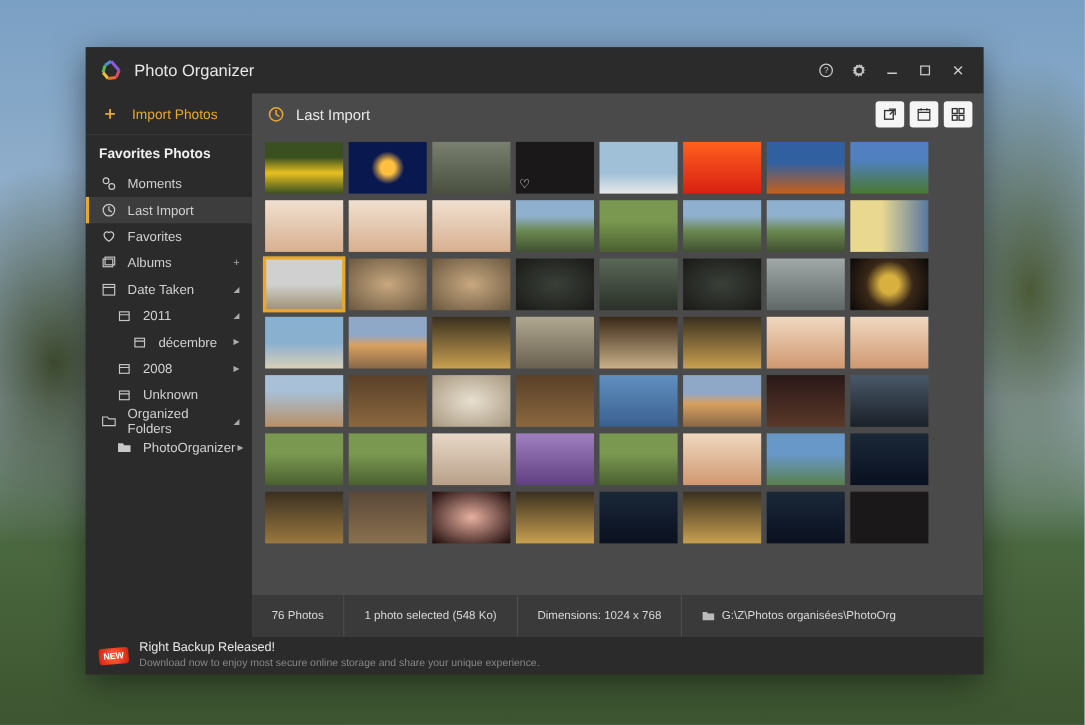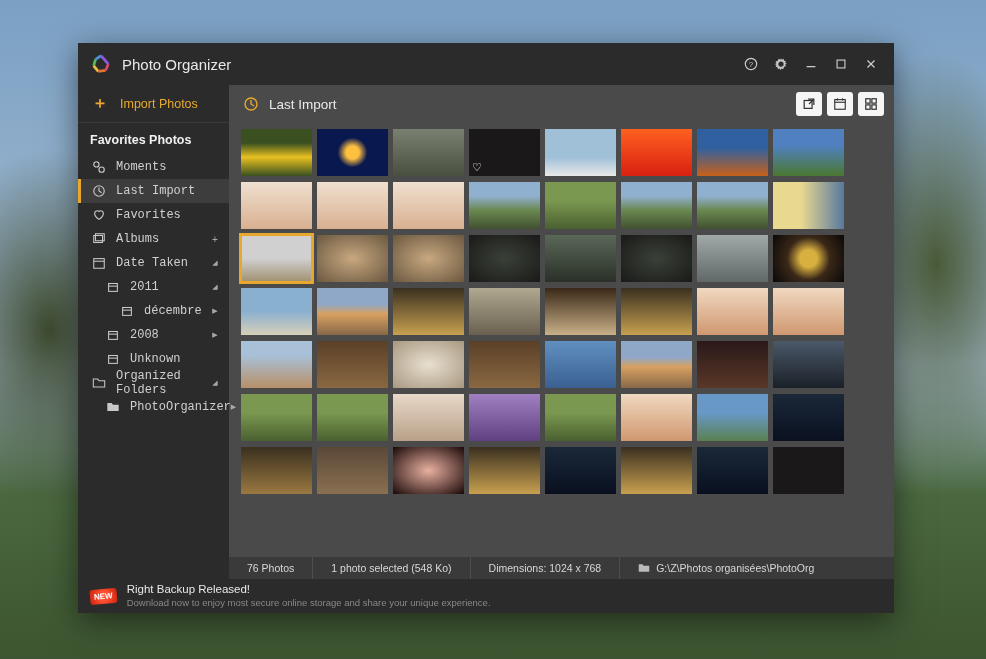--- a/index.html
+++ b/index.html
@@ -34,41 +34,41 @@
 .sidebar { width: 151px; background: #2b2b2b; display: flex; flex-direction: column; color: #d0d0d0; font-size: 12px; flex-shrink: 0; }
 .import-btn { height: 38px; display: flex; align-items: center; padding-left: 14px; cursor: pointer; border-bottom: 1px solid #3a3a3a; }
 .import-btn .plus { color: #e8a82e; font-size: 16px; margin-right: 12px; font-weight: bold; }
 .import-btn span:last-child { color: #e8a82e; font-size: 12.5px; }
 .section-header { padding: 10px 12px 8px; color: #f0f0f0; font-weight: 700; font-size: 12.5px; }
 .nav-item { height: 24px; display: flex; align-items: center; padding-left: 14px; cursor: pointer; position: relative; }
 .nav-item.active { background: #3d3d3d; }
 .nav-item.active::before { content: ""; position: absolute; left: 0; top: 0; bottom: 0; width: 3px; background: #e8a82e; }
 .nav-icon { width: 14px; height: 14px; margin-right: 10px; display: flex; align-items: center; justify-content: center; color: #c8c8c8; }
 .nav-icon svg { width: 14px; height: 14px; }
-.nav-item .label { flex: 1; font-family: Liberation Mono, monospace; }
+.nav-item .label { flex: 1; }
 .nav-item .chevron, .nav-item .plus-small { width: 16px; text-align: center; color: #aaa; font-size: 10px; margin-right: 6px; }
 .depth1 { padding-left: 28px; }
 .depth2 { padding-left: 42px; }
 
 .main { flex: 1; background: #4a4a4a; display: flex; flex-direction: column; min-width: 0; }
 .main-header { height: 38px; display: flex; align-items: center; padding: 0 10px 0 14px; flex-shrink: 0; }
 .main-header-icon { width: 16px; height: 16px; margin-right: 10px; color: #e8a82e; }
 .main-header-title { color: #eaeaea; font-size: 13.5px; flex: 1; }
 .view-btn { width: 26px; height: 24px; background: #f5f5f5; border-radius: 3px; margin-left: 5px; display: flex; align-items: center; justify-content: center; cursor: pointer; }
 .view-btn svg { width: 14px; height: 14px; }
 .grid-wrap { flex: 1; overflow-y: auto; padding: 6px 4px 6px 12px; }
 .grid-wrap::-webkit-scrollbar { width: 14px; }
 .grid-wrap::-webkit-scrollbar-track { background: #dadada; }
 .grid-wrap::-webkit-scrollbar-thumb { background: #888; }
 .grid { display: grid; grid-template-columns: repeat(8, 71px); gap: 6px 5px; justify-content: start; }
 .thumb { width: 71px; height: 47px; background: #888; position: relative; cursor: pointer; overflow: hidden; }
 .thumb.selected { outline: 3px solid #e8a82e; outline-offset: -1px; }
 .thumb .fav { position: absolute; left: 3px; bottom: 2px; color: #fff; font-size: 11px; }
 
-.statusbar { height: 22px; background: #3a3a3a; display: flex; align-items: center; font-size: 10.5px; color: #d8d8d8; flex-shrink: 0; }
+.statusbar { height: 38px; background: #3a3a3a; display: flex; align-items: center; font-size: 10.5px; color: #d8d8d8; flex-shrink: 0; }
 .statusbar .cell { padding: 0 18px; border-right: 1px solid #4e4e4e; height: 100%; display: flex; align-items: center; }
 .statusbar .cell.path { flex: 1; border-right: none; }
 .statusbar .folder-icon { width: 12px; height: 12px; margin-right: 6px; color: #bbb; }
 
 .promo { height: 34px; background: #2b2b2b; display: flex; align-items: center; padding: 0 12px; flex-shrink: 0; color: #bbb; }
 .promo-badge { background: radial-gradient(circle, #ff5030 30%, #c82010 100%); color: #fff; font-size: 8px; font-weight: bold; padding: 3px 4px; border-radius: 3px; margin-right: 10px; transform: rotate(-5deg); }
 .promo-text { display: flex; flex-direction: column; }
 .promo-title { color: #e8e8e8; font-size: 11.5px; line-height: 1.2; }
 .promo-sub { color: #888; font-size: 9.5px; line-height: 1.2; }
 

